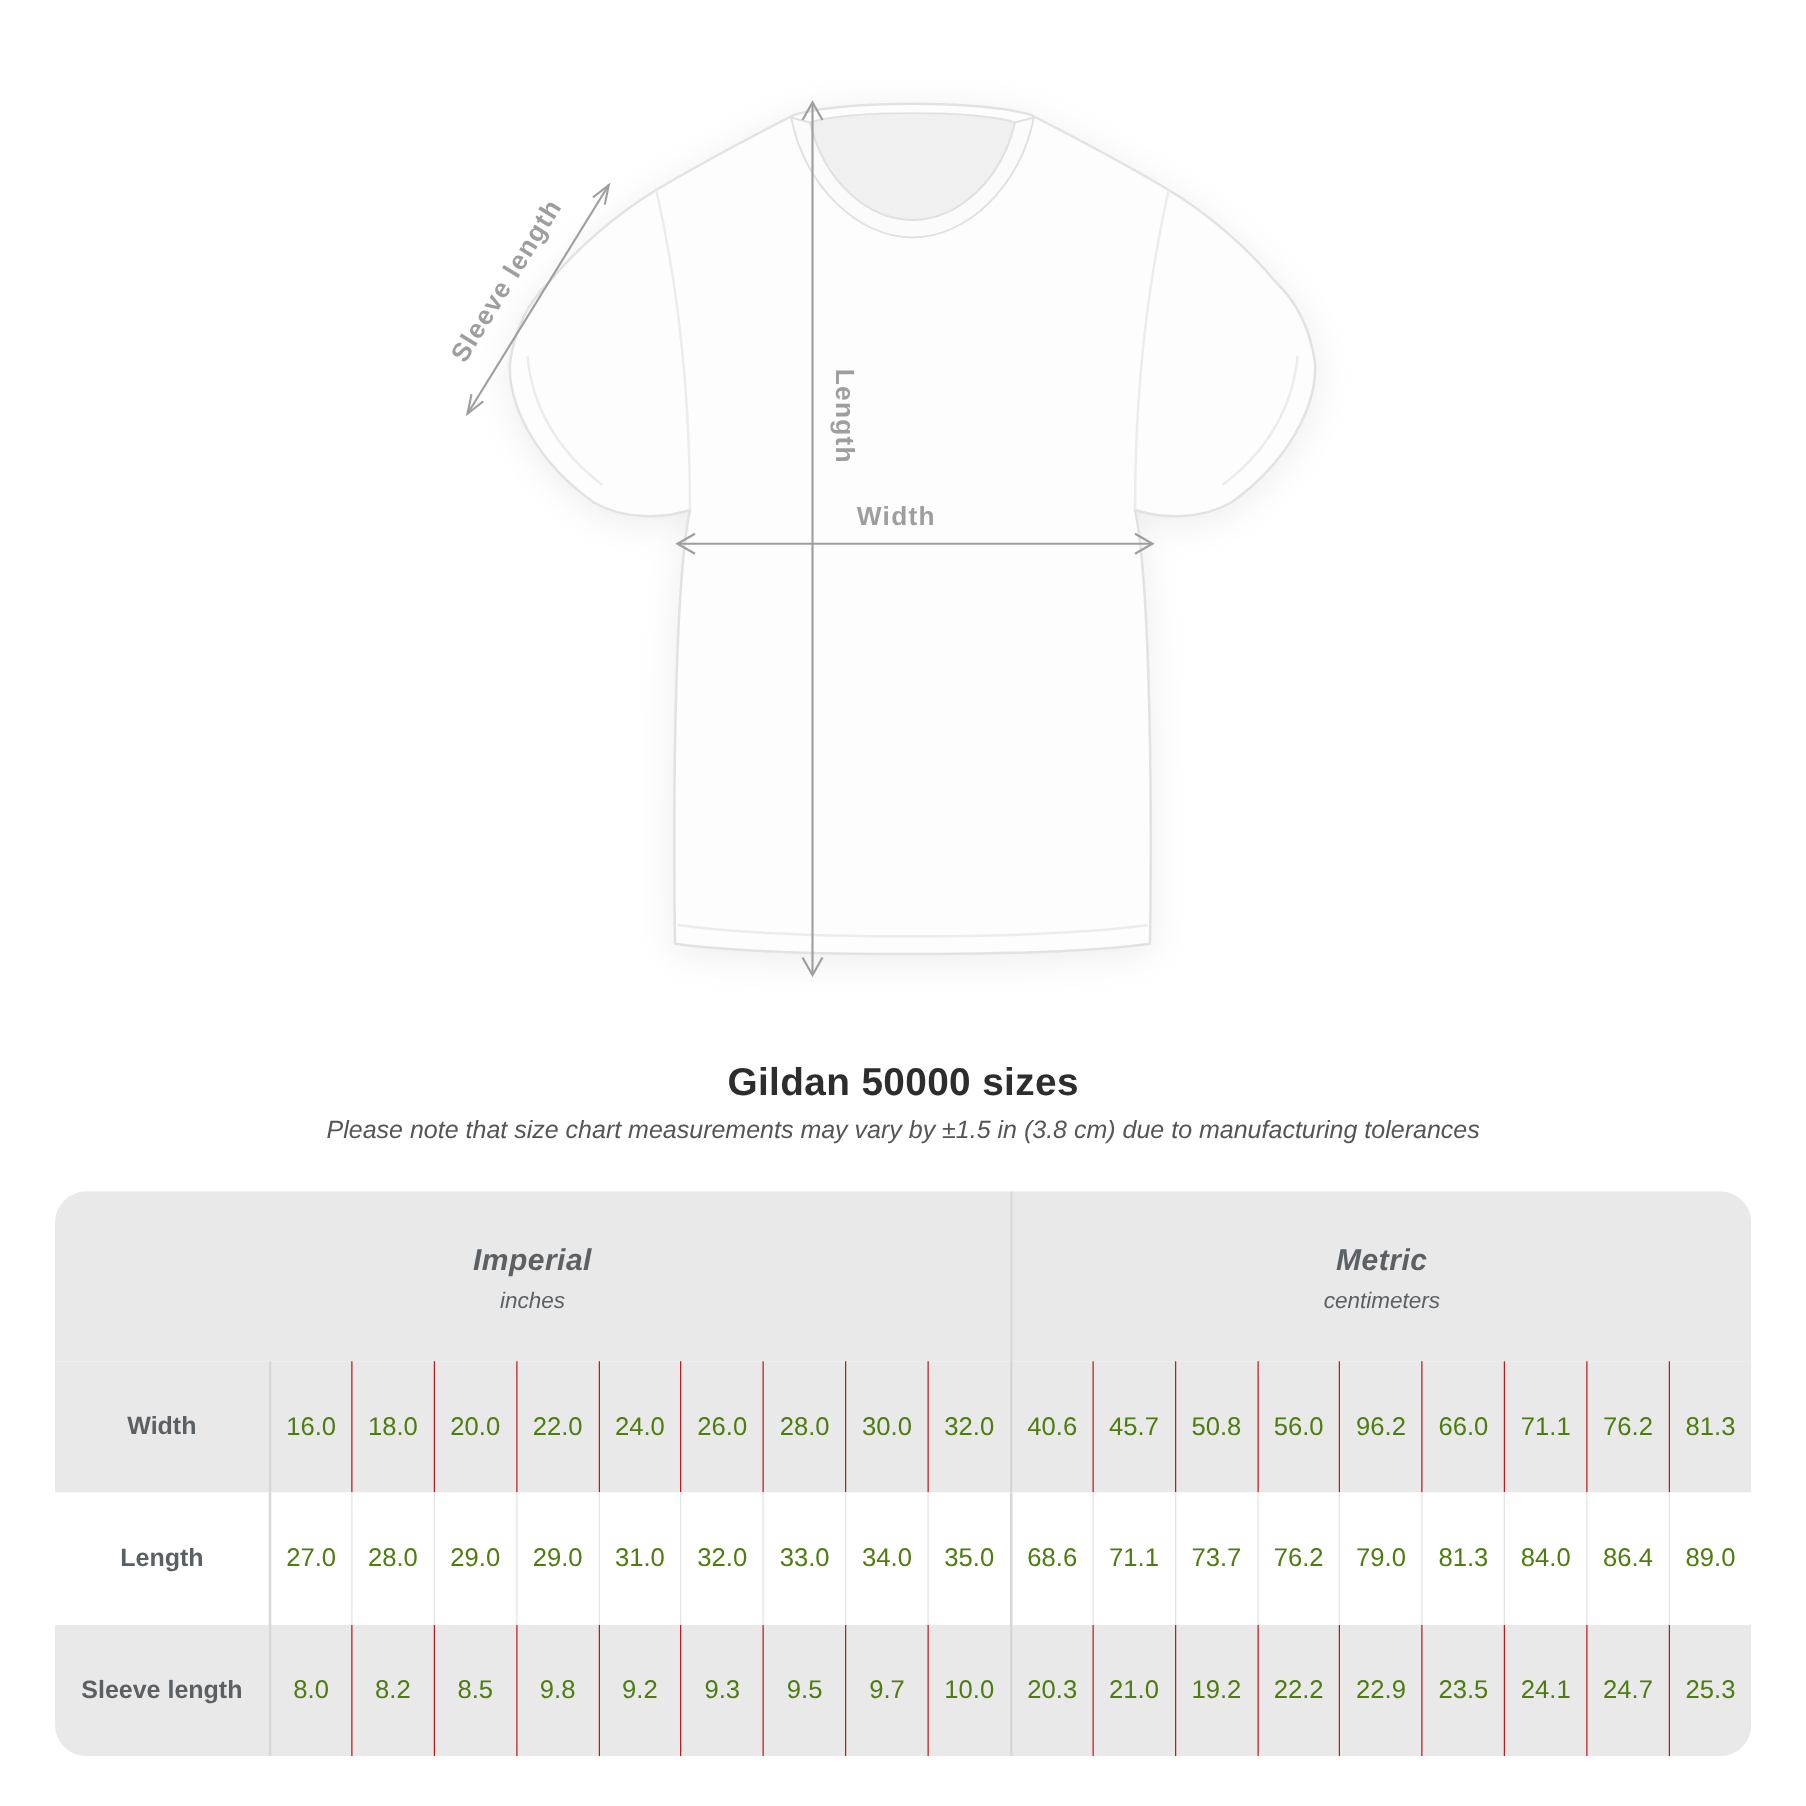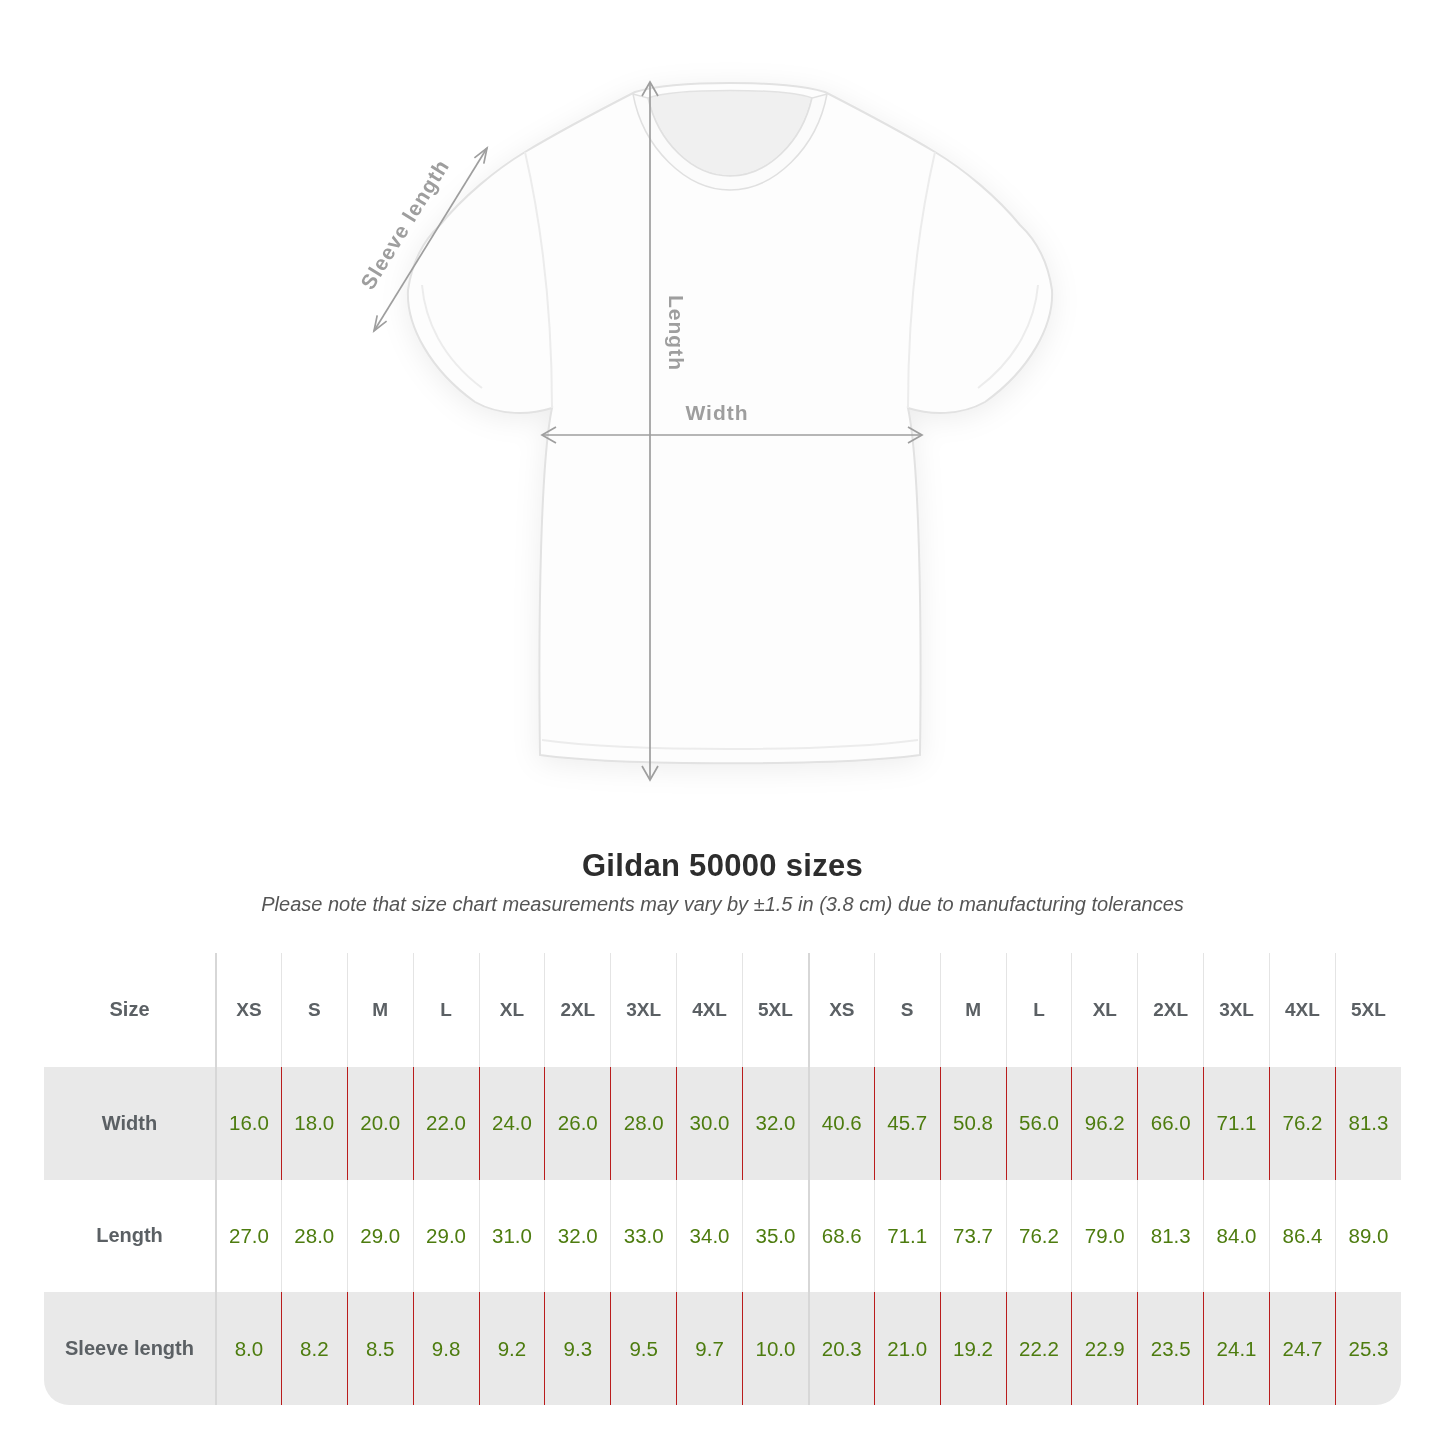--- a/index.html
+++ b/index.html
@@ -187,40 +187,29 @@
         <col>
         <col>
         <col>
         <col>
         <col>
         <col>
         <col>
         <col>
     </colgroup>
     <tbody>
-    <tr class="sizes-row">
-      <th class="row-label">Size</th>
-      <th>XS</th>
-      <th>S</th>
-      <th>M</th>
-      <th>L</th>
-      <th>XL</th>
-      <th>2XL</th>
-      <th>3XL</th>
-      <th>4XL</th>
-      <th>5XL</th>
-      <th>XS</th>
-      <th>S</th>
-      <th>M</th>
-      <th>L</th>
-      <th>XL</th>
-      <th>2XL</th>
-      <th>3XL</th>
-      <th>4XL</th>
-      <th>5XL</th>
+        <tr class="band">
+      <td colspan="10">
+        <div class="band-name">Imperial</div>
+        <div class="band-unit">inches</div>
+      </td>
+      <td colspan="9" class="metric-band">
+        <div class="band-name">Metric</div>
+        <div class="band-unit">centimeters</div>
+      </td>
     </tr>
     <tr class="data-row shade">
       <td class="row-label">Width</td>
       <td>16.0</td>
       <td>18.0</td>
       <td>20.0</td>
       <td>22.0</td>
       <td>24.0</td>
       <td>26.0</td>
       <td>28.0</td>

